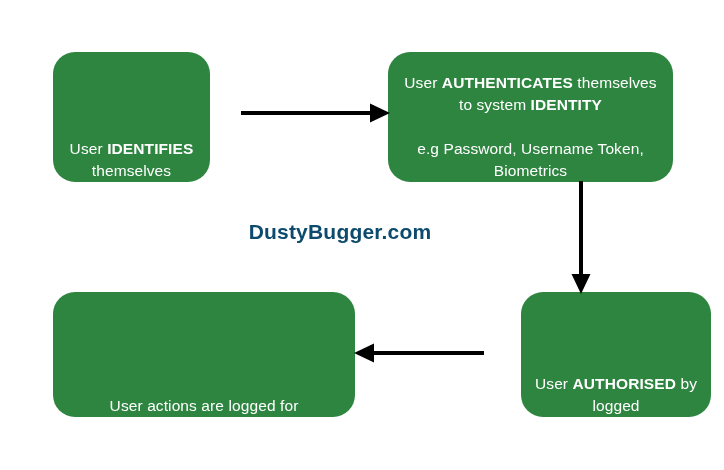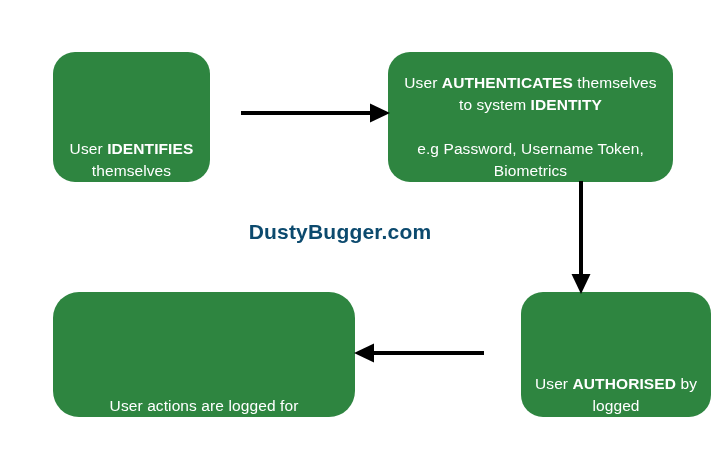--- a/index.html
+++ b/index.html
@@ -44,21 +44,21 @@
   }
   .spacer {
     display: block;
     height: 22px;
   }
 
   
   #node-identify   { left: 53px;  top: 52px;  width: 157px; height: 130px; }
   #node-authent    { left: 388px; top: 52px;  width: 285px; height: 130px; }
   #node-authorise  { left: 483px; top: 292px; width: 190px; height: 125px; margin-left: 38px; }
-  #node-account    { left: 53px;  top: 292px; width: 302px; height: 125px; border-radius: 26px; }
+  #node-account    { left: 53px;  top: 292px; width: 302px; height: 125px; }
 
   
   .arrow {
     position: absolute;
   }
   .arrow svg {
     display: block;
     overflow: visible;
   }
   #arrow-right  { left: 240px; top: 100px; }

